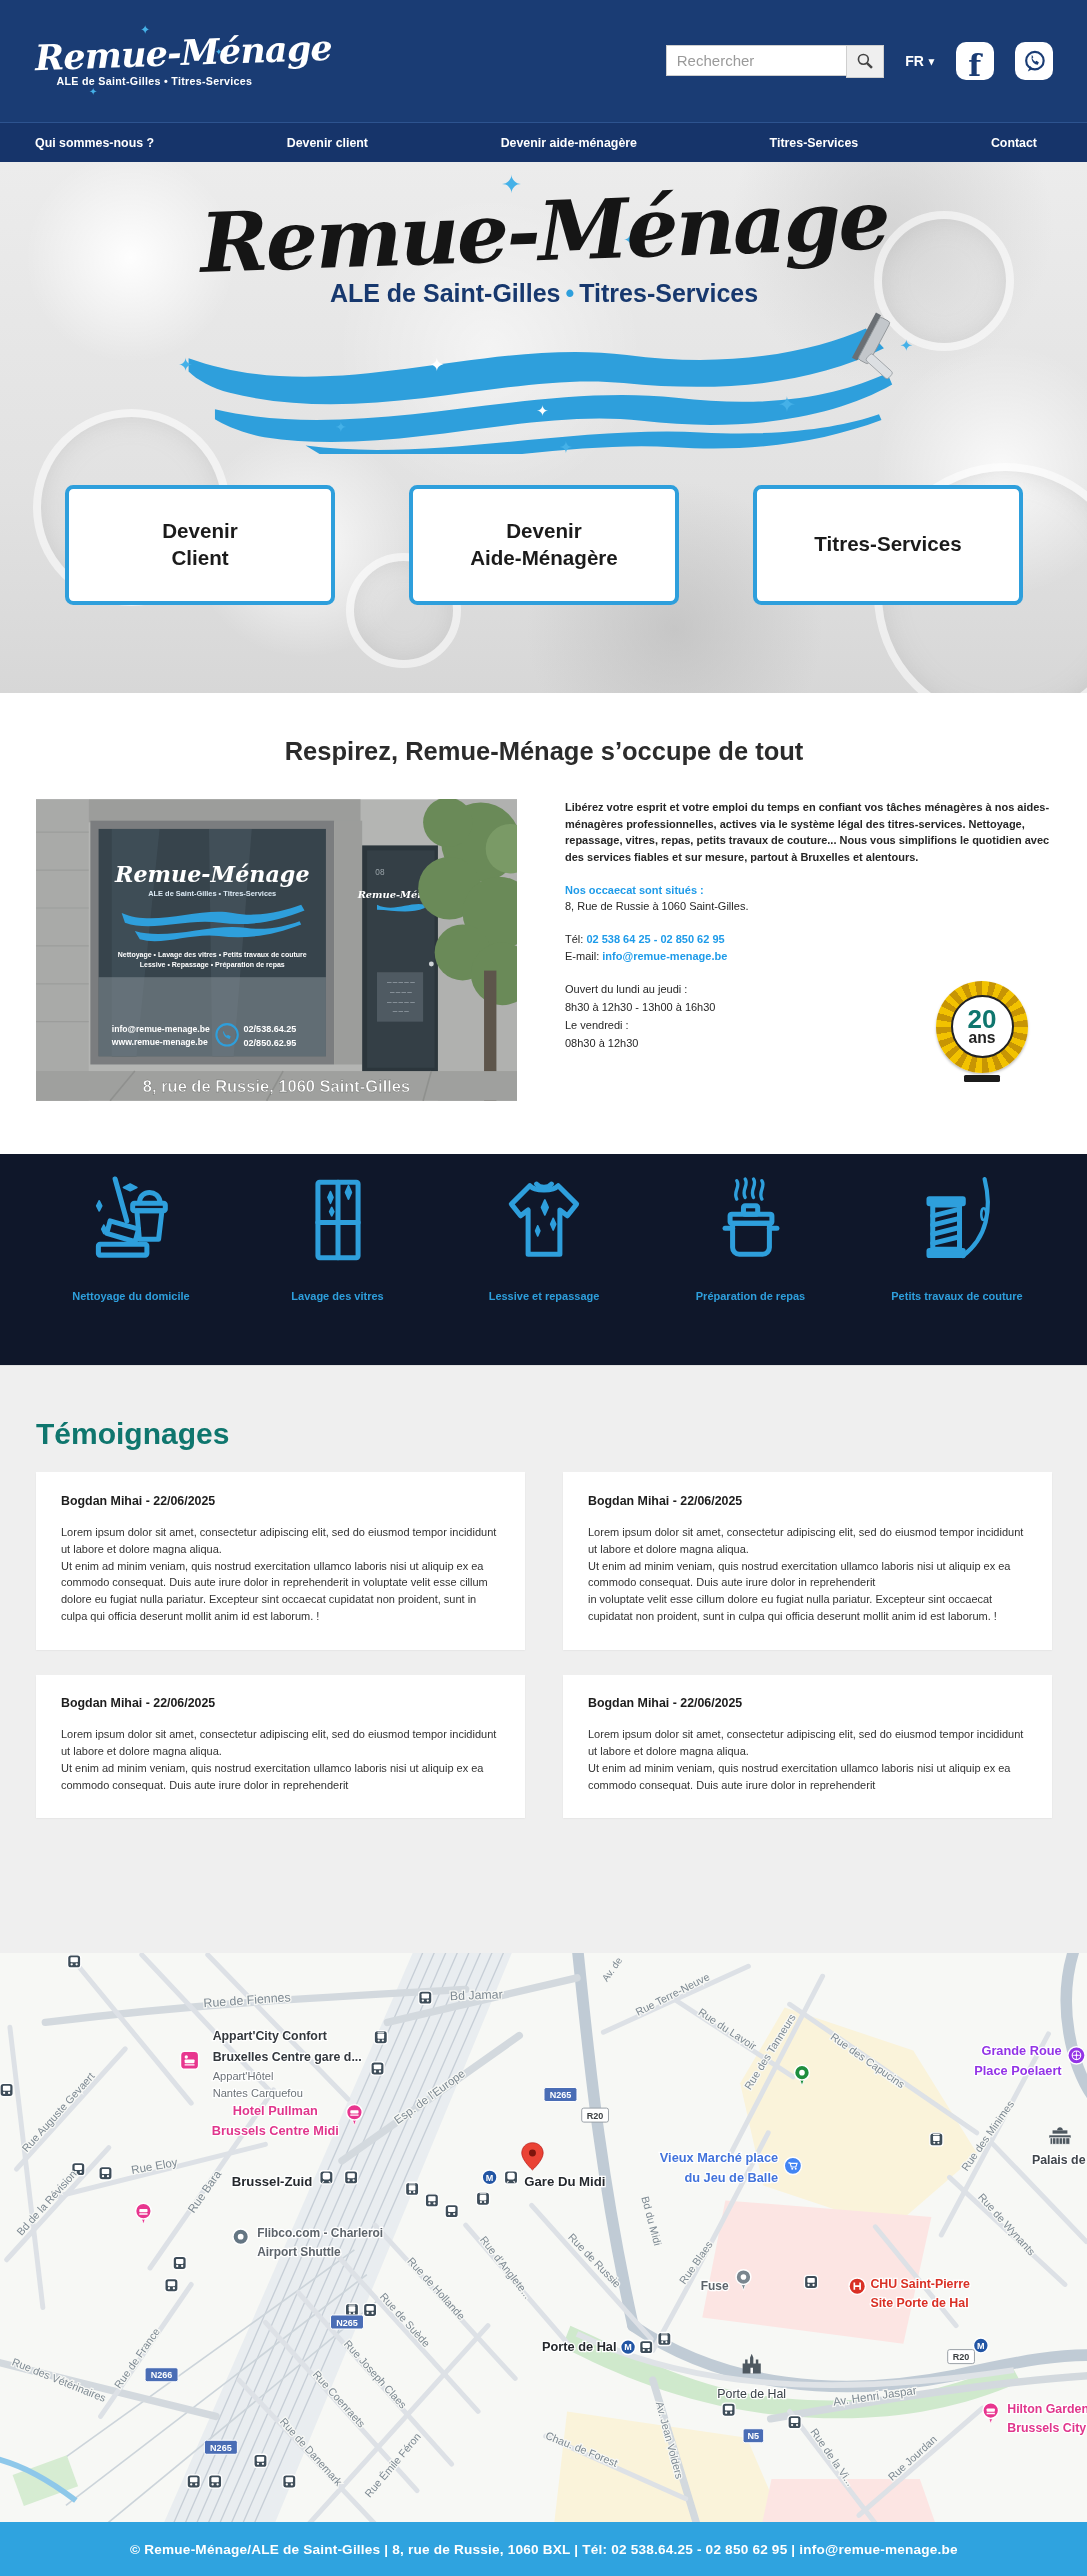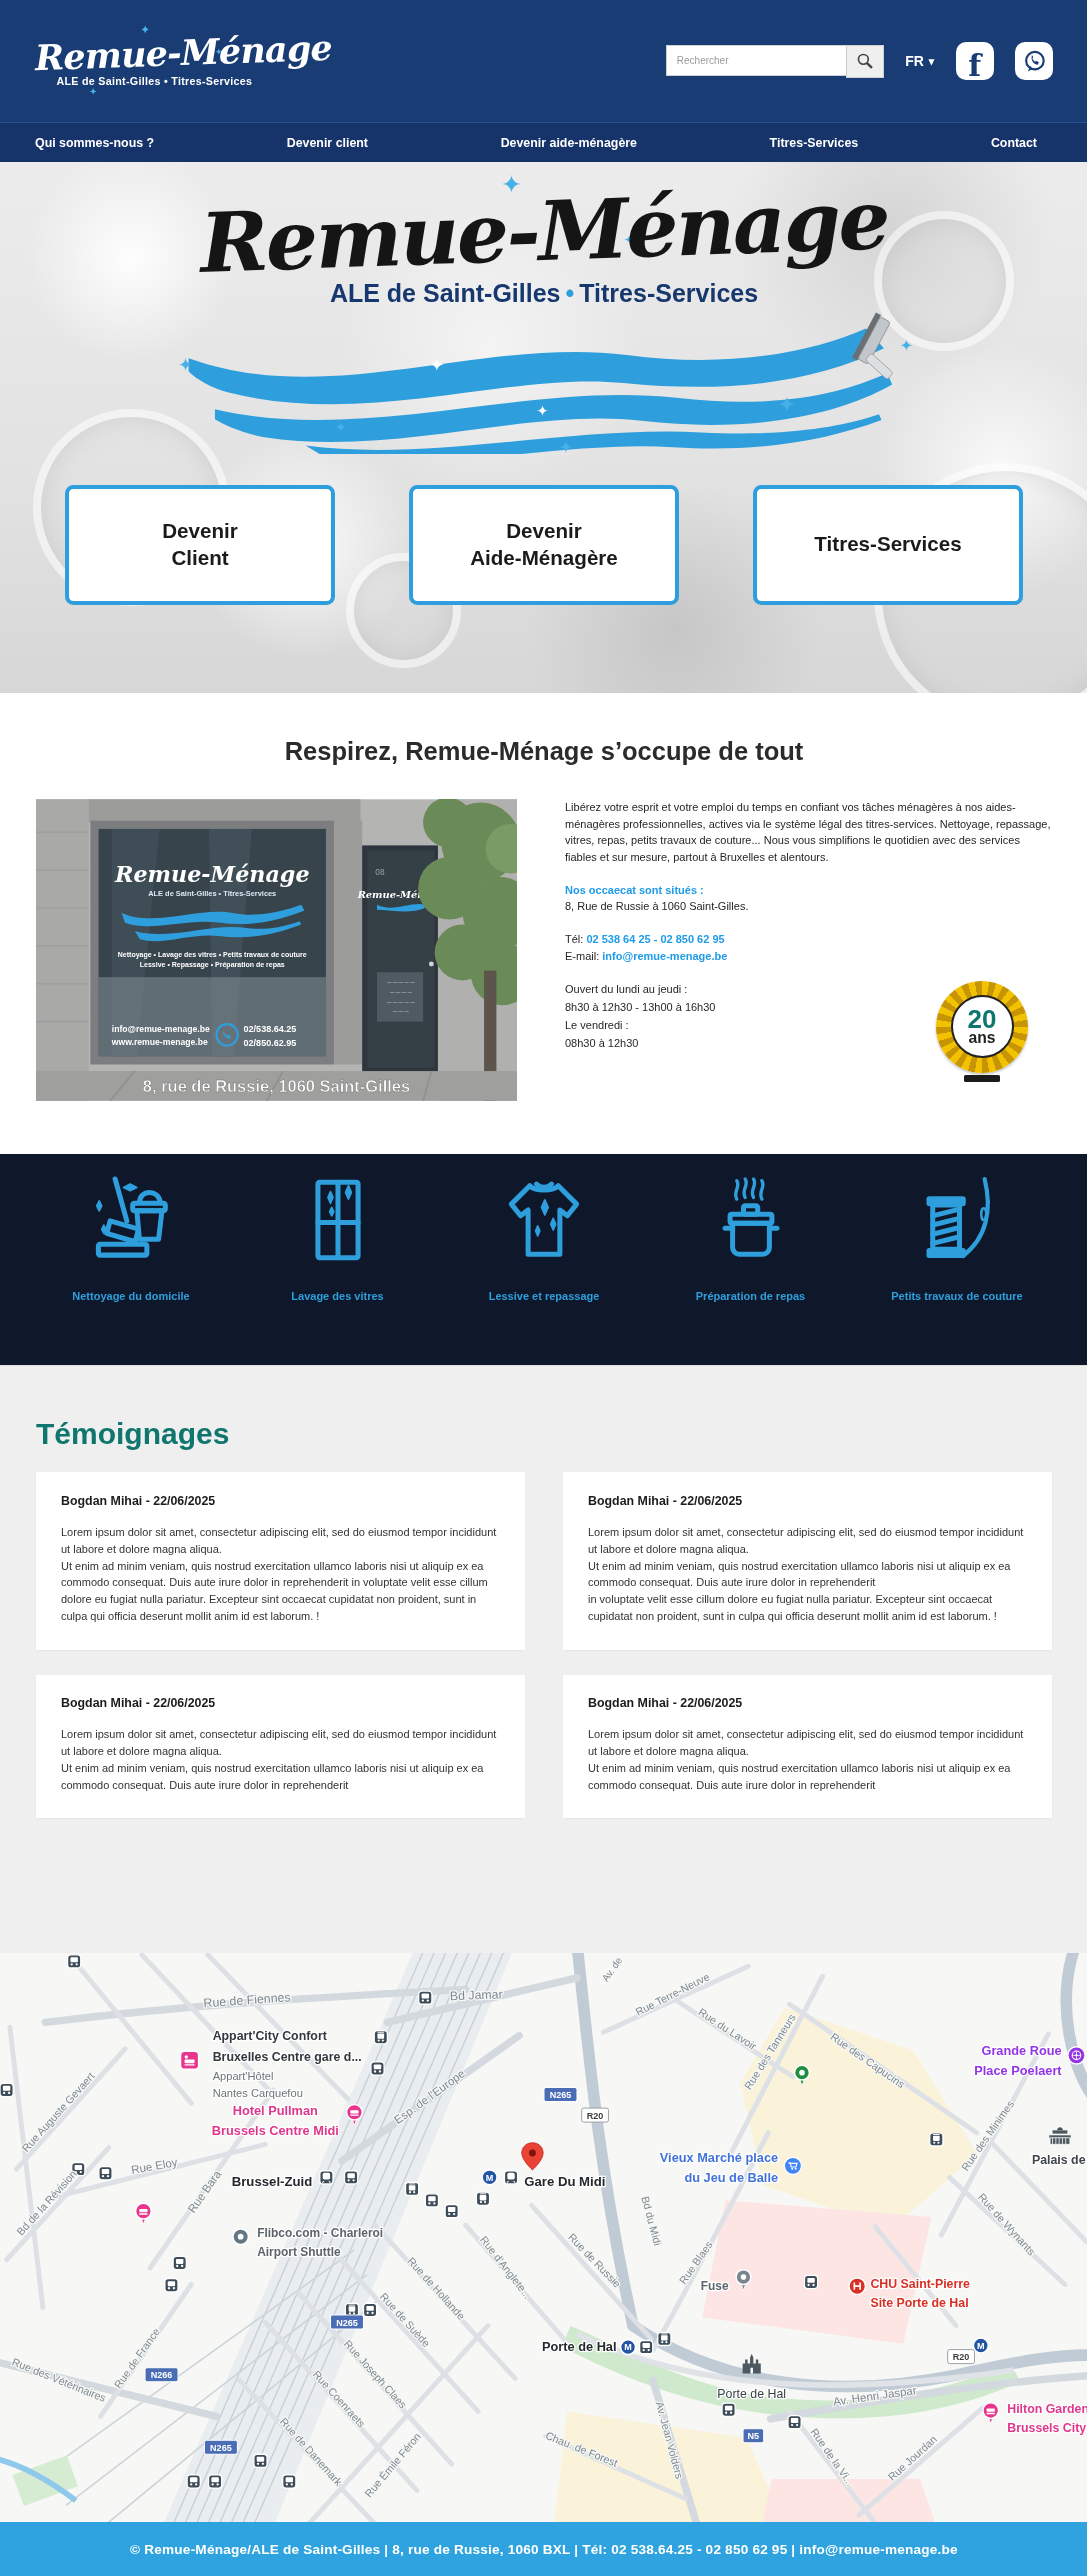--- a/index.html
+++ b/index.html
@@ -7,21 +7,21 @@
 
   
   .header{height:122px;background:#1A3C74;display:flex;align-items:center;justify-content:space-between;padding:0 35px;box-sizing:border-box;}
   .logo-block{position:relative;color:#fff;line-height:1;}
   .brand-script{font-family:"DejaVu Serif",serif;font-style:italic;font-weight:bold;}
   .logo-block .brand-script{font-size:35px;letter-spacing:-0.8px;display:block;transform:rotate(-2deg);}
   .logo-block .logo-sub{display:block;font-size:10.7px;font-weight:bold;letter-spacing:0.3px;margin-top:5.8px;padding-left:21.4px;}
   .sparkle{color:#45B1E8;position:absolute;pointer-events:none;}
   .header-right{display:flex;align-items:center;gap:21.4px;}
   .searchwrap{display:flex;}
-  .searchwrap input{width:180px;height:31px;border:0.8px solid #cfcfcf;border-right:none;background:#fff;padding:0 10px;font-size:10px;color:#333;outline:none;box-sizing:border-box;}
+  .searchwrap input{width:180px;height:31px;border:0.8px solid #cfcfcf;border-right:none;background:#fff;padding:0 10px;font-size:15px;color:#333;outline:none;box-sizing:border-box;}
   .searchwrap input::placeholder{color:#9a9a9a;}
   .search-btn{width:36px;height:31px;background:#efefef;border:0.8px solid #cfcfcf;display:flex;align-items:center;justify-content:center;cursor:pointer;}
   .lang{color:#fff;font-weight:bold;font-size:14px;display:flex;align-items:center;gap:5px;cursor:pointer;}
   .lang .caret{font-size:10.7px;}
   .sico{width:38px;height:38px;background:#fff;border-radius:10px;display:flex;align-items:center;justify-content:center;cursor:pointer;}
   .fb-f{font-family:"DejaVu Serif",serif;font-weight:900;font-size:30px;color:#1A3C74;margin-top:8.2px;}
 
   
   .nav{height:40px;background:#16346A;border-top:0.8px solid #2d538f;display:flex;align-items:center;justify-content:space-between;padding:0 51px 0 35px;box-sizing:border-box;}
   .nav a{color:#fff;font-size:12.4px;font-weight:bold;text-decoration:none;cursor:pointer;}
@@ -43,21 +43,21 @@
   .hero-sub .dot{color:#2E9FDC;padding:0 5px;}
   .hero-buttons{display:flex;justify-content:center;gap:74px;margin-top:28px;position:relative;}
   .btn-hero{width:262px;height:112px;background:#fff;border:4.1px solid #2E9FDC;border-radius:8.2px;font-size:20.6px;font-weight:bold;color:#1b1b1b;display:flex;align-items:center;justify-content:center;text-align:center;white-space:pre-line;line-height:1.3;cursor:pointer;font-family:"Liberation Sans",sans-serif;}
 
   
   .about{background:#fff;height:461px;box-sizing:border-box;padding:44px 36px 0;}
   .about h2{text-align:center;font-size:25.5px;margin:0 0 33px;color:#2b2b2b;font-weight:bold;}
   .about-cols{display:flex;gap:48px;}
   .photo{width:481px;flex:none;}
   .about-info{flex:1;font-size:11px;line-height:1.5;color:#262626;}
-  .about-info p{margin:0 0 16.5px;}
+  .about-info p{margin:0 0 16.5px;font-weight:bold;}
   .blue-bold{color:#1E9BE9;font-weight:bold;}
   .alink{color:#1E9BE9;font-weight:bold;cursor:pointer;}
   .hours-row{display:flex;justify-content:space-between;align-items:flex-start;margin-top:16.5px;}
   .hours div{margin-bottom:1.6px;}
   .badge20{width:96px;height:101px;position:relative;flex:none;margin-right:20px;}
   .badge20 .ring{width:92px;height:92px;border-radius:50%;background:repeating-conic-gradient(#f2c200 0 9deg,#c79504 9deg 18deg);display:flex;align-items:center;justify-content:center;box-shadow:0 1.6px 2.5px rgba(0,0,0,.25);}
   .badge20 .inner{width:59px;height:59px;border-radius:50%;background:#fff;border:2.5px solid #222;display:flex;flex-direction:column;align-items:center;justify-content:center;line-height:.9;}
   .badge20 .n{font-size:26px;font-weight:900;color:#0f766e;}
   .badge20 .u{font-size:15.7px;font-weight:900;color:#222;}
   .badge20 .stand{position:absolute;left:28px;bottom:0;width:36px;height:6.6px;background:#1b1b1b;border-radius:1.6px;}

